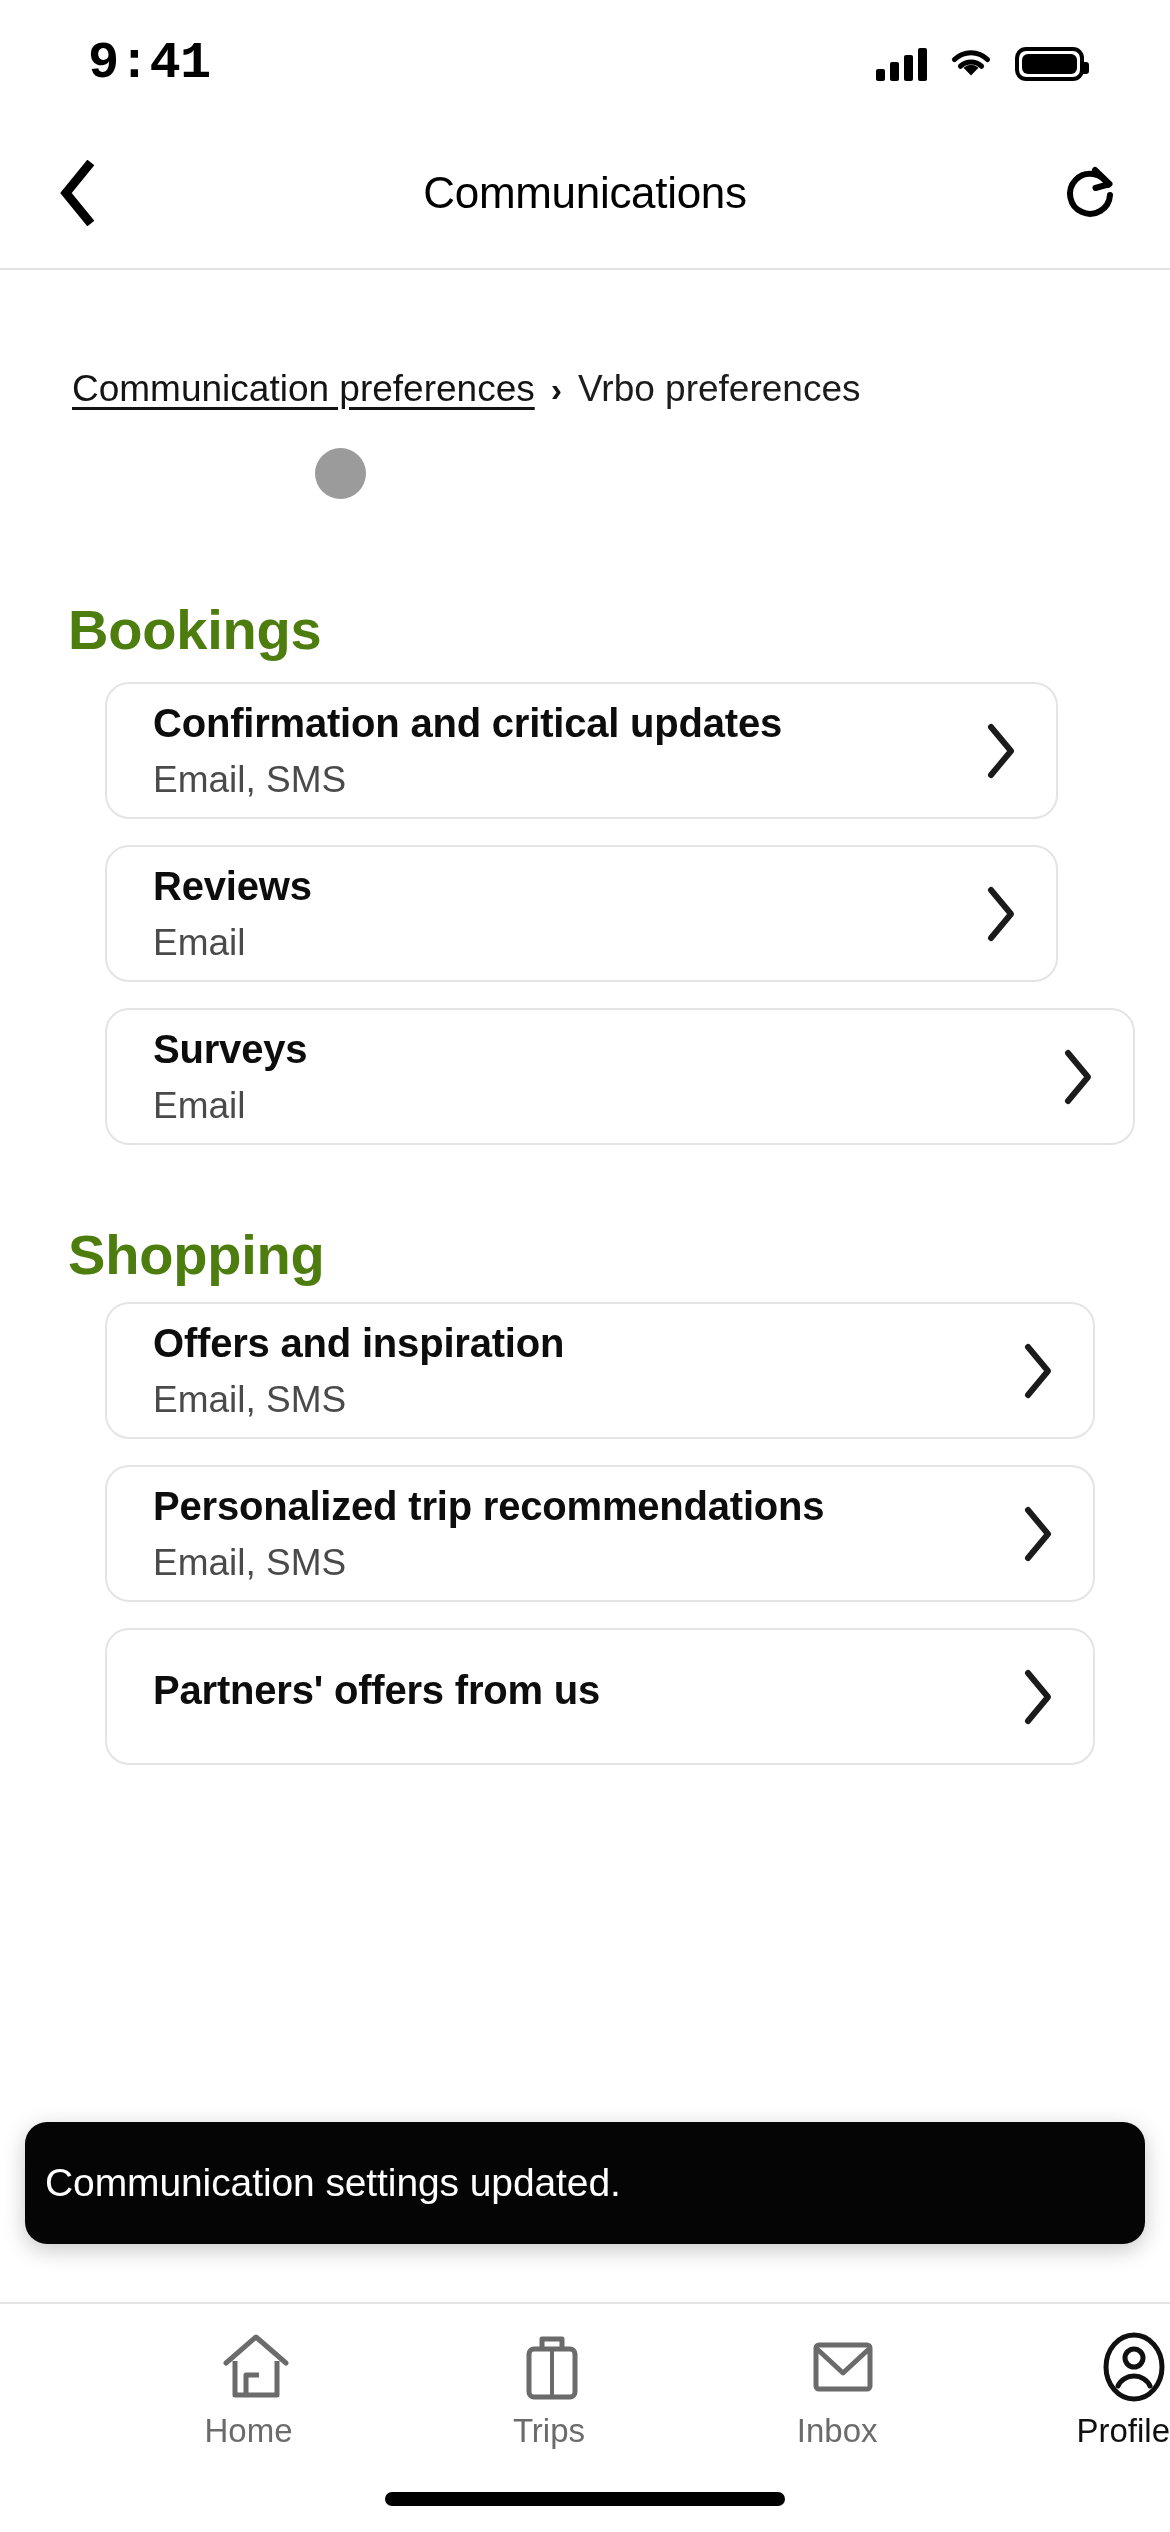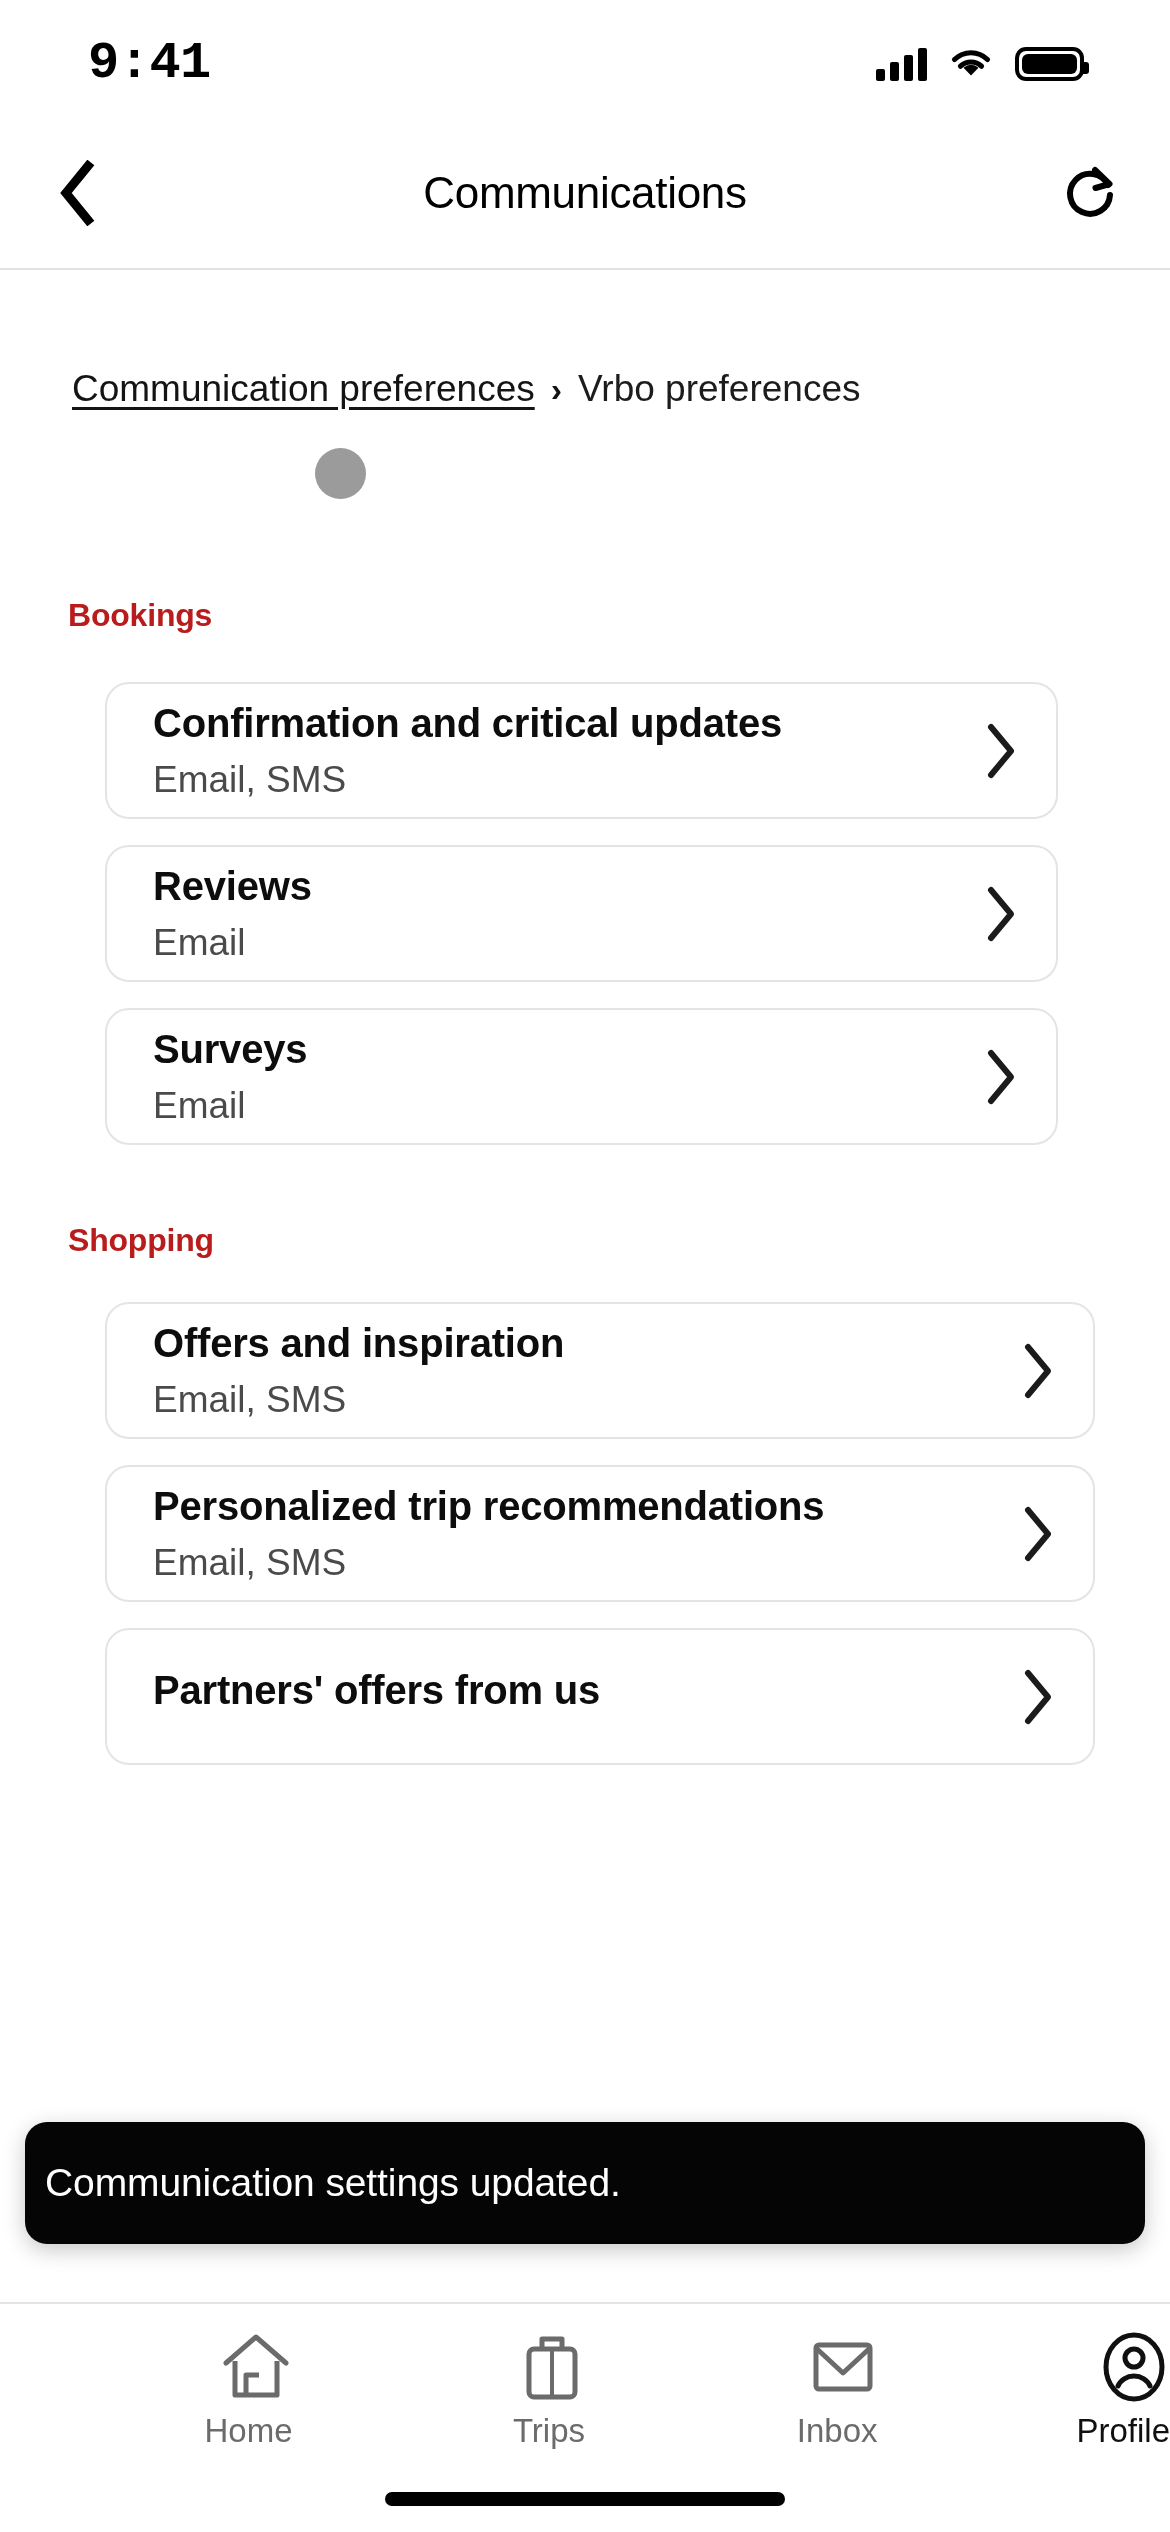--- a/index.html
+++ b/index.html
@@ -75,21 +75,21 @@
   }
   .crumb-sep{ font-size:34px; color:#141414; font-weight:600; line-height:1;}
   .crumb-current{ color:#1c1c1c; }
 
   .load-dot{
     position:absolute; top:176px; left:315px;
     width:51px; height:51px; border-radius:50%; background:#9b9b9b;
   }
 
   .section-title{
-    font-size:32px; font-weight:700; color:#b91c1c; letter-spacing:-0.2px;
+    font-size:56px; font-weight:700; color:#4d7c0f; letter-spacing:-0.2px;
   }
   .sec-bookings{ position:absolute; top:325px; left:68px;}
   .sec-shopping{ position:absolute; top:950px; left:68px;}
 
   .card{
     position:absolute; background:#fff;
     border:2px solid #e4e4e4; border-radius:24px;
     display:flex; align-items:center; cursor:pointer;
   }
   .card-body{ flex:1; padding-left:46px;}
@@ -100,21 +100,21 @@
   .card-sub{
     font-size:37px; color:#4a4a4a; margin-top:14px; line-height:1.1;
   }
   .card-chev{
     width:110px; display:flex; align-items:center; justify-content:center;
   }
 
   
   #card-confirmation{ left:105px; top:410px; width:953px; height:137px;}
   #card-reviews{      left:105px; top:573px; width:953px; height:137px;}
-  #card-surveys{      left:105px; top:736px; width:953px; height:137px;gap:28px;}
+  #card-surveys{      left:105px; top:736px; width:1030px; height:137px;gap:28px;}
   
   #card-offers{       left:105px; top:1030px; width:990px; height:137px;}
   #card-personalized{ left:105px; top:1193px; width:990px; height:137px;}
   #card-partners{     left:105px; top:1356px; width:990px; height:137px;}
 
   
   .toast{
     position:absolute; left:25px; top:2122px; width:1120px; height:122px;
     background:#050505; border-radius:22px;
     display:flex; align-items:center; padding-left:20px;

